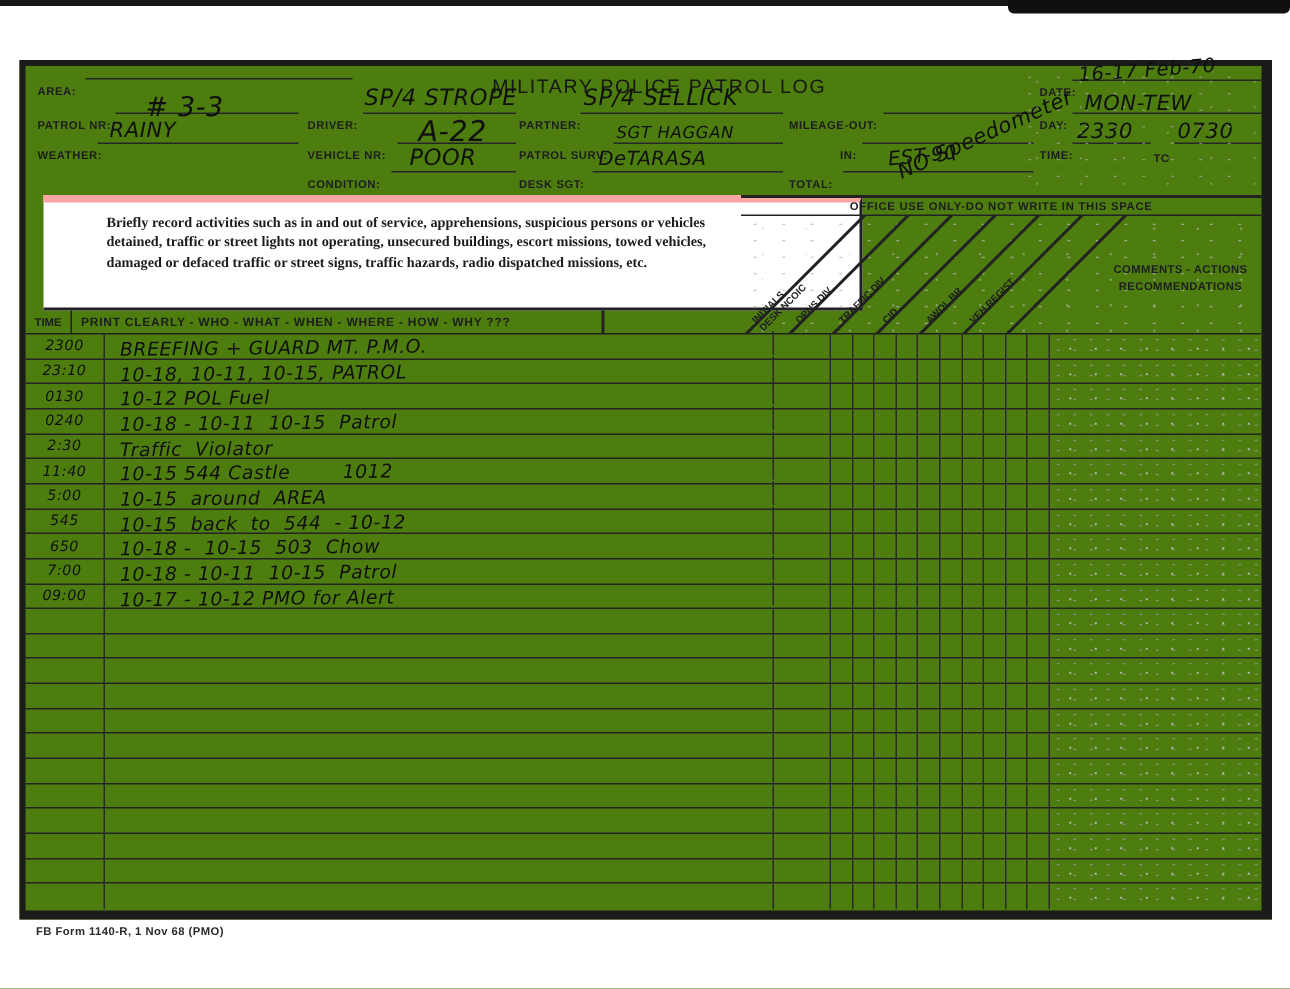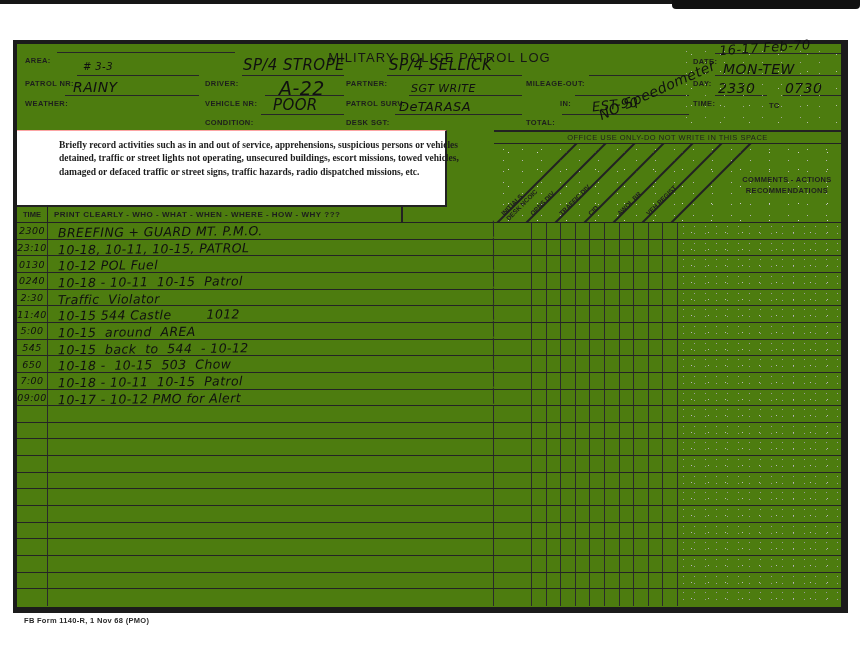--- a/index.html
+++ b/index.html
@@ -50,22 +50,22 @@
     position:absolute;left:300px;top:6px;width:245px;text-align:center;
     font-size:13px;font-weight:normal;letter-spacing:1.1px;color:#161616;white-space:nowrap;
   }
   .mileage-note{
     position:absolute;left:535px;top:38px;width:210px;
     transform:rotate(-24deg);font-size:14px;text-align:center;
   }
 
   
   .instr-box{
-    position:absolute;left:0;top:86px;width:430px;height:77px;
-    border-top:1px solid #fca5a5;border-bottom:2px solid #222;border-right:2px solid #222;
+    position:absolute;left:12px;top:86px;width:546px;height:77px;
+    border-top:5px solid #fca5a5;border-bottom:2px solid #222;border-right:2px solid #222;
     background:#fff;
   }
   .instr-text{
     position:absolute;left:42px;top:8px;width:420px;
     font-family:"Liberation Serif",serif;font-weight:bold;
     font-size:9.5px;line-height:1.42;color:#1c1c1c;
   }
   .colhead-row{
     position:absolute;left:0;top:163px;width:386px;height:15px;border-right:2px solid #222;
     display:flex;align-items:center;
@@ -76,40 +76,40 @@
     font-size:7.5px;font-weight:bold;color:#1d1d1d;
   }
   .print-head{
     flex:1;padding-left:6px;font-size:8px;font-weight:bold;color:#1d1d1d;
     letter-spacing:.5px;white-space:nowrap;
   }
   .office-bar{
     position:absolute;left:477px;top:86px;width:347px;height:14px;
     border-top:2px solid #222;border-bottom:1.8px solid #222;
     display:flex;align-items:center;justify-content:center;
-    font-size:7.5px;font-weight:normal;letter-spacing:.5px;color:#1d1d1d;
+    font-size:7.5px;font-weight:bold;letter-spacing:.5px;color:#1d1d1d;
   }
   .diag-area{position:absolute;left:477px;top:100px;width:347px;height:78px;}
   .diag-area svg{position:absolute;left:0;top:0;}
   .comments-label{
     position:absolute;left:243px;top:30px;width:100px;text-align:center;
     font-size:7.5px;font-weight:bold;color:#1f1f1f;line-height:1.5;letter-spacing:.3px;
   }
 
   
   .rows{
     position:absolute;left:0;top:178px;width:824px;height:384px;
     border-top:1.8px solid #222;
     display:grid;grid-template-rows:repeat(23,1fr);
   }
   .log-row{display:flex;border-bottom:1.7px solid #242424;}
   .log-row:last-child{border-bottom:none;}
   .cell{height:100%;border-right:1.5px solid #2a2a2a;}
   .time-cell{
-    width:31px;flex:none;font-size:9.5px;display:flex;align-items:center;
+    width:53px;flex:none;font-size:9.5px;display:flex;align-items:center;
     justify-content:center;overflow:hidden;
   }
   .act-cell{
     width:446px;flex:none;font-size:12.5px;display:flex;align-items:center;
     padding-left:10px;white-space:pre;overflow:hidden;
   }
   .wide-cell{width:38px;flex:none;}
   .tick-cell{width:14.6px;flex:none;}
   .comments-cell{flex:1;border-right:none;}
 
@@ -130,42 +130,42 @@
 
   <span class="lbl" style="left:8px;top:12px">AREA:</span>
   <div class="rule" style="left:40px;top:8px;width:178px"></div>
   <div class="title">MILITARY POLICE PATROL LOG</div>
   <span class="lbl" style="left:676px;top:13px">DATE:</span>
   <div class="rule" style="left:698px;top:9px;width:126px"></div>
   <span class="hw hwabs" style="left:702px;top:-4px;font-size:13px;transform:rotate(-4deg)">16-17 Feb-70</span>
 
   <span class="lbl" style="left:8px;top:35px">PATROL NR:</span>
   <div class="rule" style="left:60px;top:31px;width:122px"></div>
-  <span class="hw hwabs" style="left:66px;top:17px;font-size:10px"># 3-3</span>
+  <span class="hw hwabs" style="left:80px;top:17px;font-size:18px"># 3-3</span>
   <span class="lbl" style="left:188px;top:35px">DRIVER:</span>
   <div class="rule" style="left:225px;top:31px;width:102px"></div>
   <span class="hw hwabs" style="left:226px;top:12px;font-size:15px">SP/4 STROPE</span>
   <span class="lbl" style="left:329px;top:35px">PARTNER:</span>
   <div class="rule" style="left:370px;top:31px;width:135px"></div>
   <span class="hw hwabs" style="left:372px;top:12px;font-size:15px">SP/4 SELLICK</span>
   <span class="lbl" style="left:509px;top:35px">MILEAGE-OUT:</span>
   <div class="rule" style="left:572px;top:31px;width:100px"></div>
   <span class="lbl" style="left:676px;top:35px">DAY:</span>
   <div class="rule" style="left:698px;top:31px;width:126px"></div>
   <span class="hw hwabs" style="left:706px;top:17px;font-size:14px">MON-TEW</span>
 
   <span class="lbl" style="left:8px;top:55px">WEATHER:</span>
   <div class="rule" style="left:48px;top:51px;width:134px"></div>
   <span class="hw hwabs" style="left:56px;top:35px;font-size:14px">RAINY</span>
   <span class="lbl" style="left:188px;top:55px">VEHICLE NR:</span>
   <div class="rule" style="left:248px;top:51px;width:79px"></div>
   <span class="hw hwabs" style="left:262px;top:33px;font-size:19px">A-22</span>
   <span class="lbl" style="left:329px;top:55px">PATROL SURV:</span>
   <div class="rule" style="left:392px;top:51px;width:113px"></div>
-  <span class="hw hwabs" style="left:394px;top:38px;font-size:11px">SGT WRITE</span>
+  <span class="hw hwabs" style="left:394px;top:38px;font-size:11px">SGT HAGGAN</span>
   <span class="lbl" style="left:543px;top:55px">IN:</span>
   <div class="rule" style="left:558px;top:51px;width:114px"></div>
   <span class="lbl" style="left:676px;top:55px">TIME:</span>
   <div class="rule" style="left:698px;top:51px;width:52px"></div>
   <span class="hw hwabs" style="left:701px;top:36px;font-size:14px">2330</span>
   <span class="lbl" style="left:752px;top:57px">TO</span>
   <div class="rule" style="left:766px;top:51px;width:58px"></div>
   <span class="hw hwabs" style="left:768px;top:36px;font-size:14px">0730</span>
 
   <span class="lbl" style="left:188px;top:74px">CONDITION:</span>

